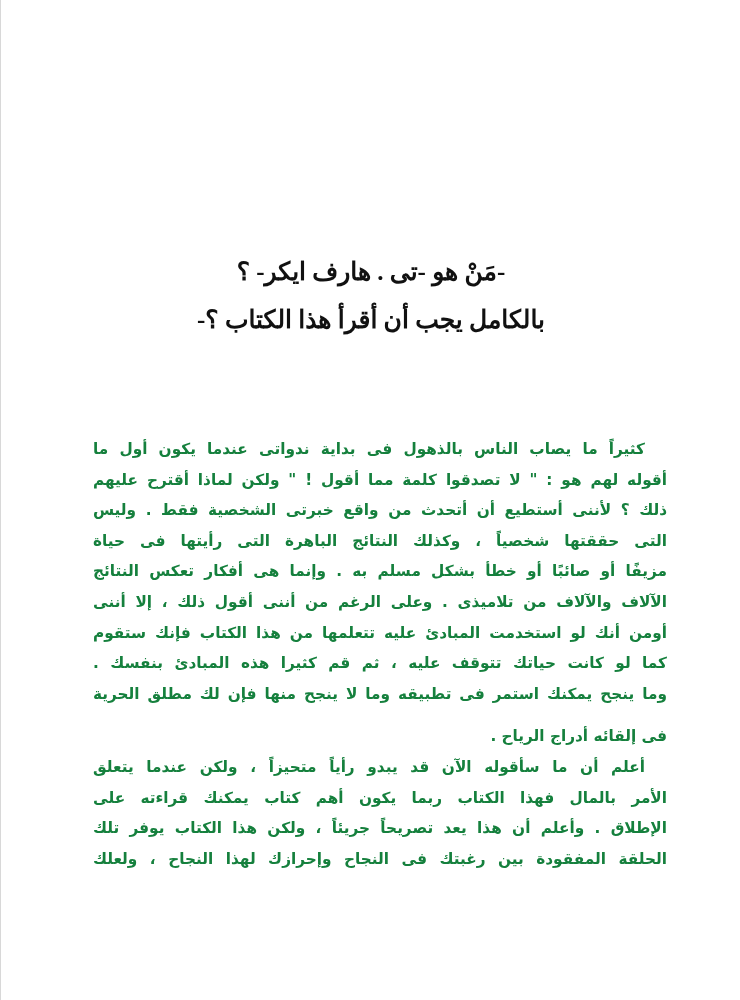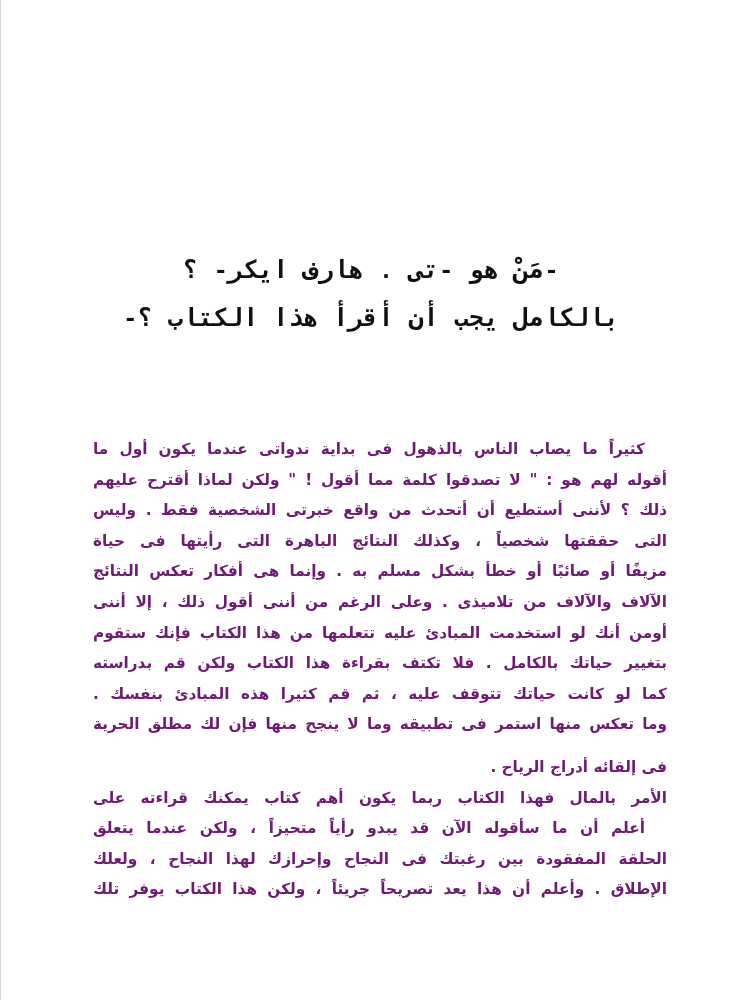--- a/index.html
+++ b/index.html
@@ -1,20 +1,20 @@
 <!DOCTYPE html>
 <html><head>
 <meta charset="utf-8">
 <style>
   html, body { margin:0; padding:0; background:#ffffff; }
   body { width:740px; height:1000px; position:relative; overflow:hidden; }
   .page { position:absolute; left:0; top:0; width:740px; height:1000px; background:#fff; border-left:1px solid #d8d8d8; box-sizing:border-box; }
-  .title-block { position:absolute; top:248px; left:0; width:740px; text-align:center; direction:rtl; font-family:Liberation Mono, monospace; font-weight:bold; color:#111; }
+  .title-block { position:absolute; top:248px; left:0; width:740px; text-align:center; direction:rtl; font-family:Liberation Serif, serif; font-weight:bold; color:#111; }
   .title-line { font-size:25px; line-height:48px; letter-spacing:-0.5px; }
-  .body-text { position:absolute; top:434px; left:92px; width:574px; direction:rtl; font-family:"DejaVu Sans", sans-serif; font-weight:bold; color:#701a75; font-size:15.3px; }
+  .body-text { position:absolute; top:434px; left:92px; width:574px; direction:rtl; font-family:"DejaVu Sans", sans-serif; font-weight:bold; color:#15803d; font-size:15.3px; }
   .line { display:block; height:30.6px; line-height:30.6px; text-align:justify; text-align-last:justify; white-space:nowrap; overflow:hidden; }
   .line.last { text-align-last:right;margin-top:12px; }
   .line.indent { padding-right:22px; }
 </style>
 </head>
 <body>
 
 <div class="page">
   <div class="title-block">
     <div class="title-line">-مَنْ هو -تى . هارف ايكر- ؟</div>
@@ -23,25 +23,24 @@
 
   <div class="body-text">
     <div>
       <span class="line indent">كثيراً ما يصاب الناس بالذهول فى بداية ندواتى عندما يكون أول ما</span>
       <span class="line">أقوله لهم هو : " لا تصدقوا كلمة مما أقول ! " ولكن لماذا أقترح عليهم</span>
       <span class="line">ذلك ؟ لأننى أستطيع أن أتحدث من واقع خبرتى الشخصية فقط . وليس</span>
       <span class="line">التى حققتها شخصياً ، وكذلك النتائج الباهرة التى رأيتها فى حياة</span>
       <span class="line">مزيفًا أو صائبًا أو خطأ بشكل مسلم به . وإنما هى أفكار تعكس النتائج</span>
       <span class="line">الآلاف والآلاف من تلاميذى . وعلى الرغم من أننى أقول ذلك ، إلا أننى</span>
       <span class="line">أومن أنك لو استخدمت المبادئ عليه تتعلمها من هذا الكتاب فإنك ستقوم</span>
-      <span class="line">بتغيير حياتك بالكامل . فلا تكتف بقراءة هذا الكتاب ولكن قم بدراسته</span>
       <span class="line">كما لو كانت حياتك تتوقف عليه ، ثم قم كثيرا هذه المبادئ بنفسك .</span>
-      <span class="line">وما تعكس منها استمر فى تطبيقه وما لا ينجح منها فإن لك مطلق الحرية</span>
+      <span class="line">وما ينجح يمكنك استمر فى تطبيقه وما لا ينجح منها فإن لك مطلق الحرية</span>
       <span class="line last">فى إلقائه أدراج الرياح .</span>
     </div>
     <div>
+      <span class="line indent">أعلم أن ما سأقوله الآن قد يبدو رأياً متحيزاً ، ولكن عندما يتعلق</span>
       <span class="line">الأمر بالمال فهذا الكتاب ربما يكون أهم كتاب يمكنك قراءته على</span>
-      <span class="line indent">أعلم أن ما سأقوله الآن قد يبدو رأياً متحيزاً ، ولكن عندما يتعلق</span>
+      <span class="line">الإطلاق . وأعلم أن هذا يعد تصريحاً جريئاً ، ولكن هذا الكتاب يوفر تلك</span>
       <span class="line">الحلقة المفقودة بين رغبتك فى النجاح وإحرازك لهذا النجاح ، ولعلك</span>
-      <span class="line">الإطلاق . وأعلم أن هذا يعد تصريحاً جريئاً ، ولكن هذا الكتاب يوفر تلك</span>
     </div>
   </div>
 </div>
 
 </body></html>

